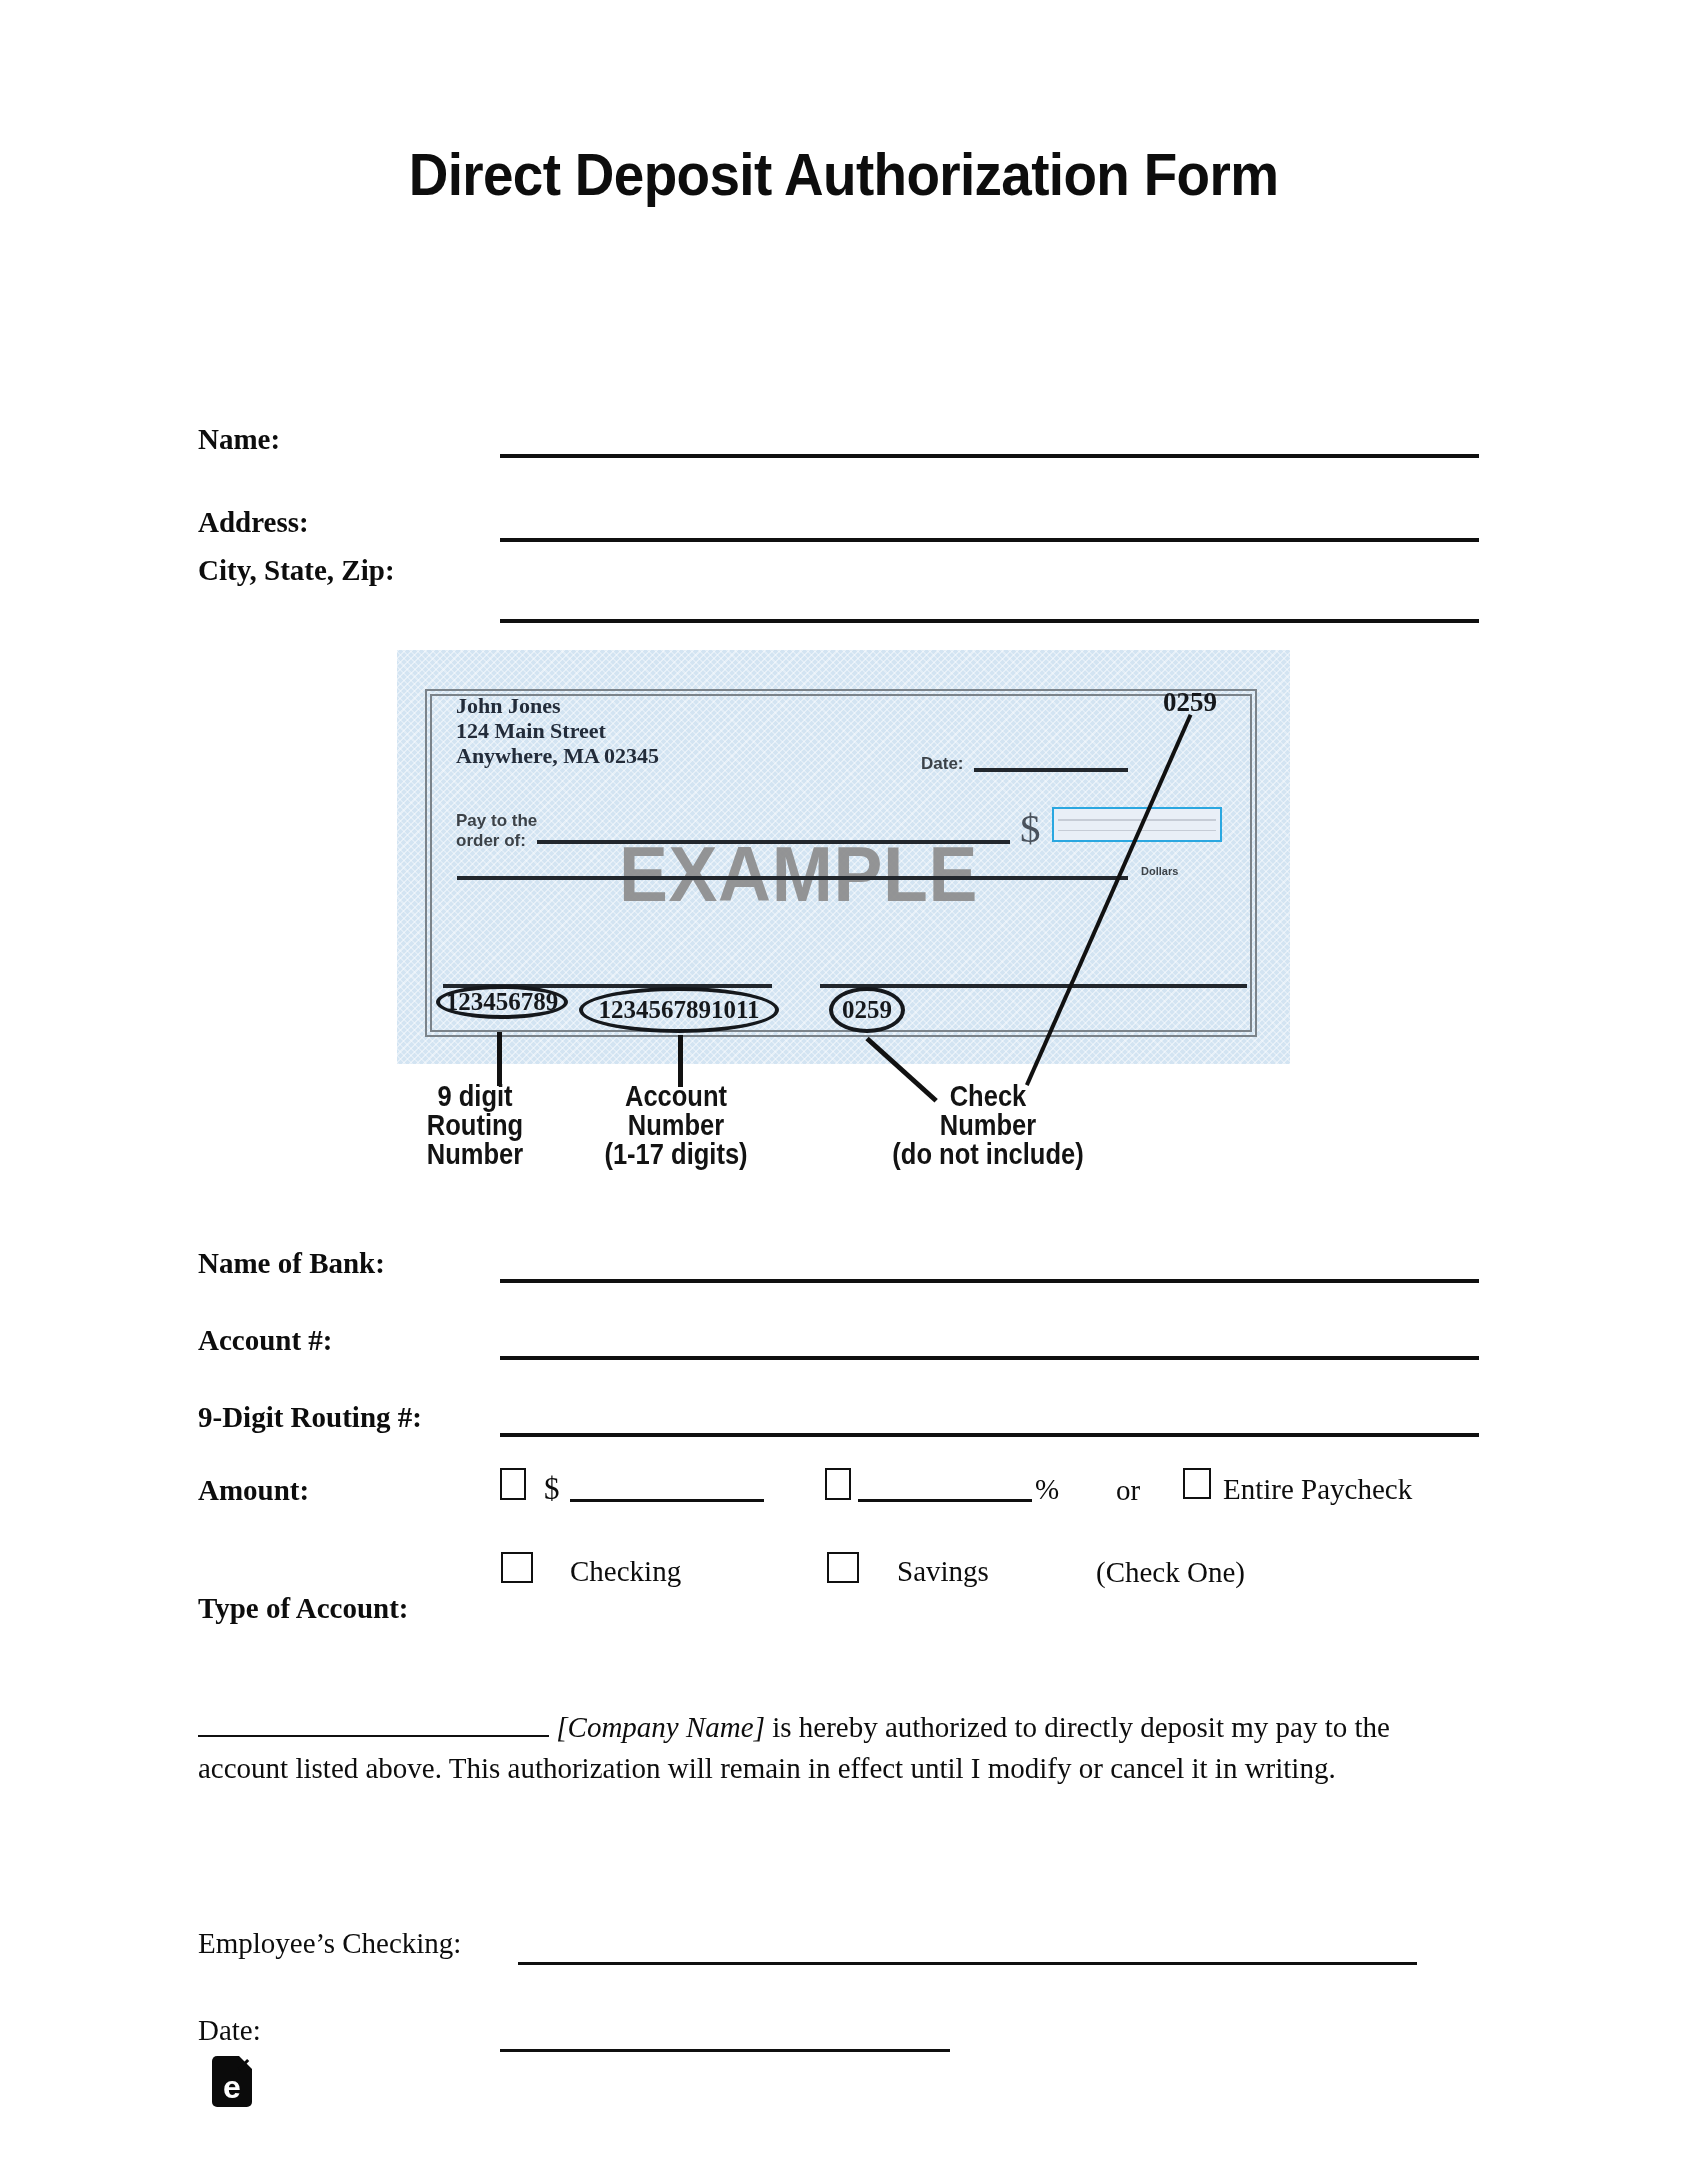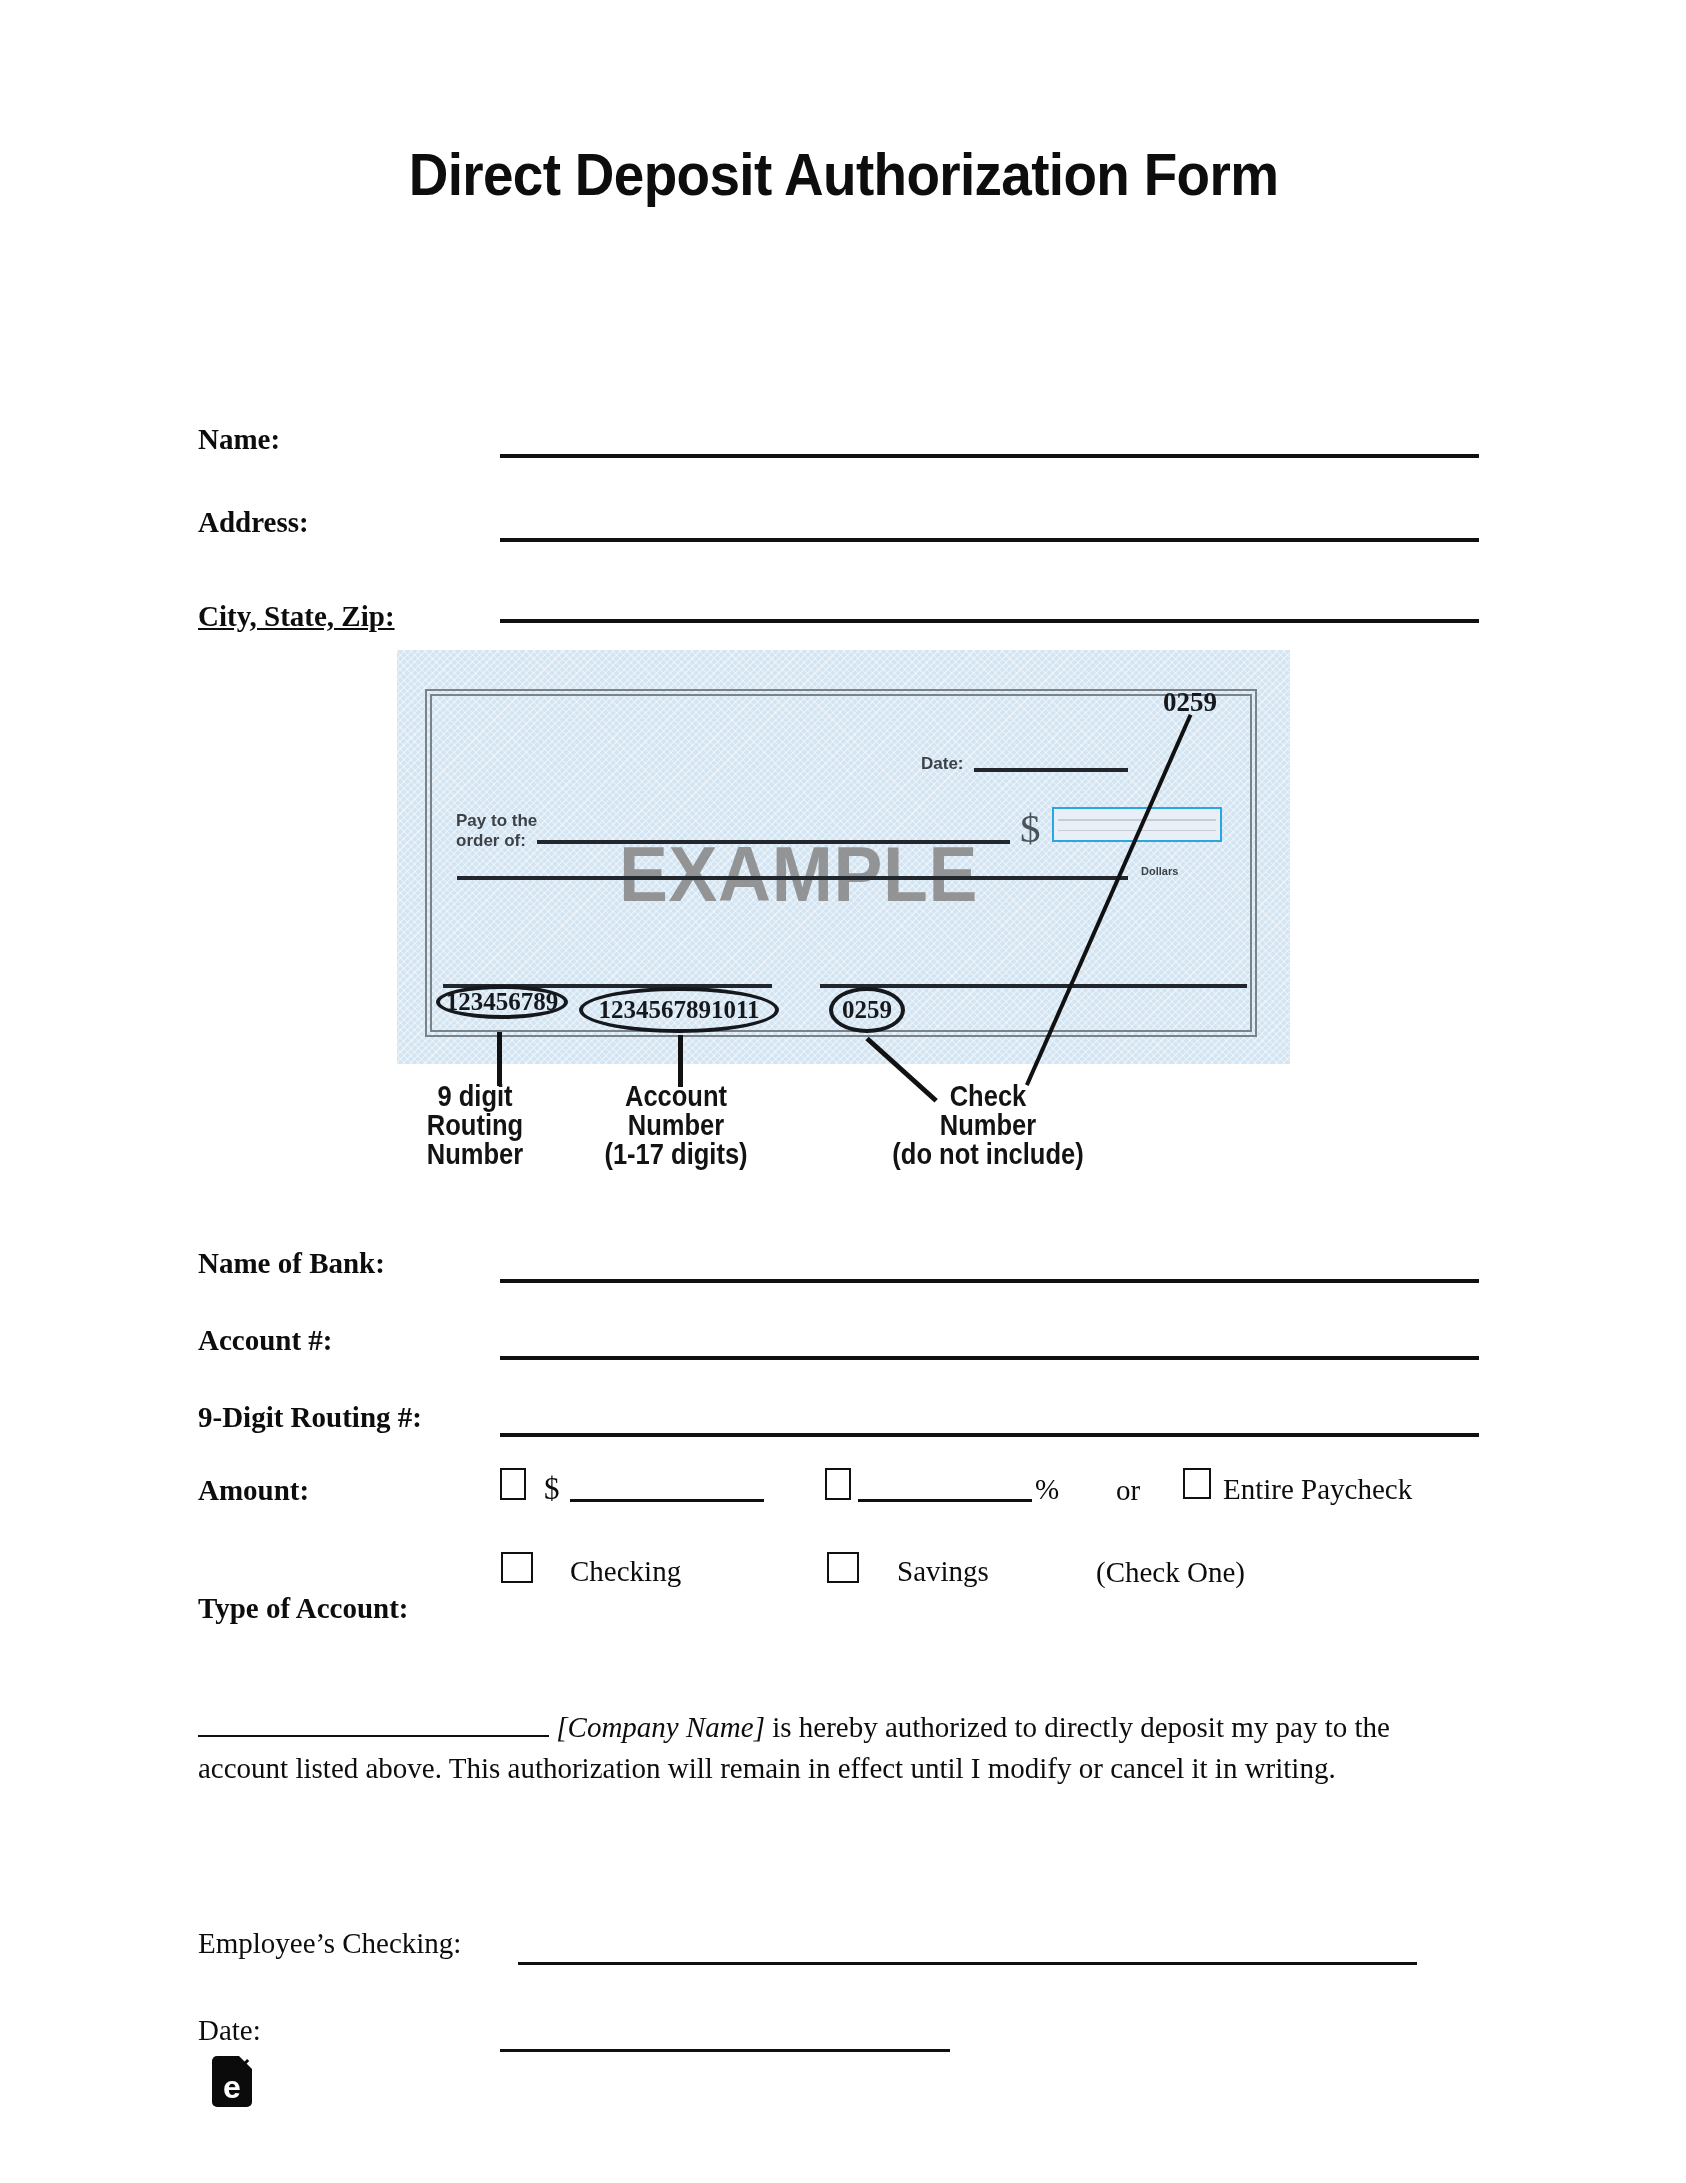--- a/index.html
+++ b/index.html
@@ -78,26 +78,31 @@
 
   <div class="title">Direct Deposit Authorization Form</div>
 
 
   <div class="lbl" style="top:423px;">Name:</div>
   <div class="hline" style="left:500px;top:454px;width:979px;"></div>
 
   <div class="lbl" style="top:506px;">Address:</div>
   <div class="hline" style="left:500px;top:538px;width:979px;"></div>
 
-  <div class="lbl" style="top:600px;text-decoration:underline;">City, State, Zip:</div>
+  <div class="lbl" style="top:554px;">City, State, Zip:</div>
   <div class="hline" style="left:500px;top:619px;width:979px;"></div>
 
   <div id="check">
     <div class="frame"></div>
 
+    <div class="payer">
+      <div>John Jones</div>
+      <div>124 Main Street</div>
+      <div>Anywhere, MA 02345</div>
+    </div>
 
     <div class="chknum">0259</div>
 
     <div class="smalllbl" style="left:524px;top:104px;">Date:</div>
     <div class="chkline" style="left:577px;top:118px;width:154px;height:3.7px;"></div>
 
     <div class="smalllbl" style="left:59px;top:161px;">
       <div>Pay to the</div>
       <div>order of:</div>
     </div>

